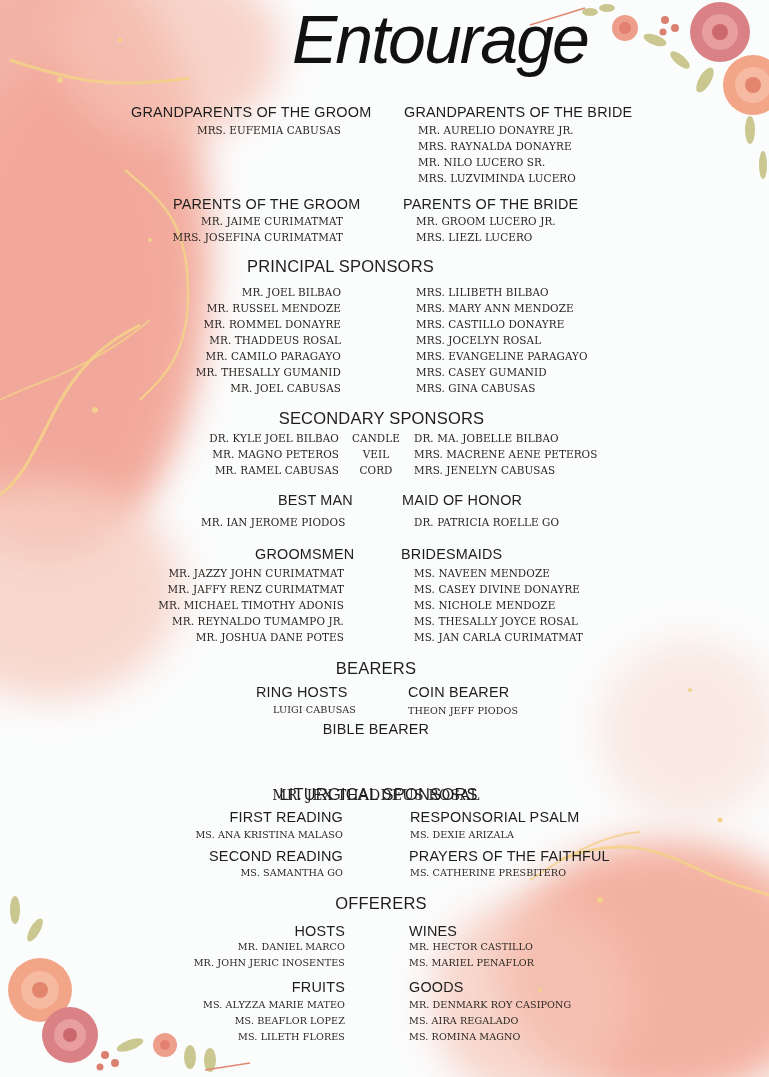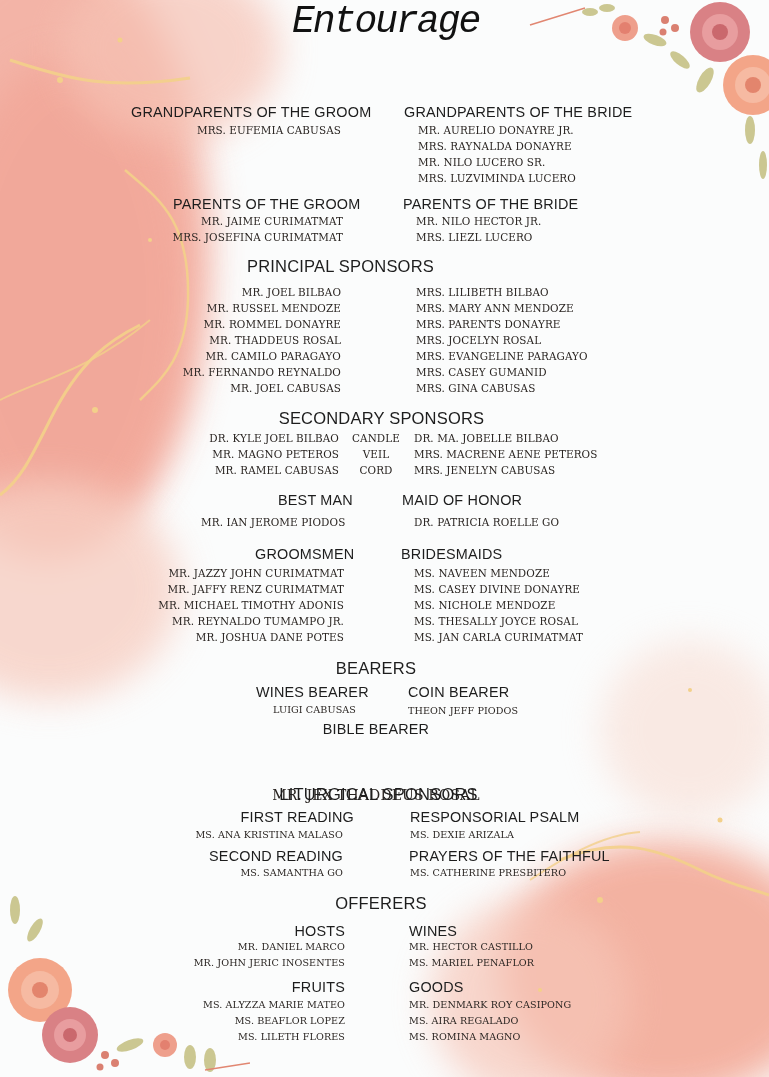--- a/index.html
+++ b/index.html
@@ -12,22 +12,22 @@
   .bg { position: absolute; inset: 0; pointer-events: none; overflow: hidden; }
   .blob { position: absolute; border-radius: 50%; filter: blur(18px); }
   .names { font-family: "DejaVu Serif", serif; font-size: 10.4px; letter-spacing: 0.1px; color: #2a2522; line-height: 16px; white-space: nowrap; }
   .hdr { font-family: "Liberation Sans", sans-serif; font-size: 14.4px; color: #1d1d1d; letter-spacing: 0.2px; white-space: nowrap; }
   .big { font-size: 16.5px; }
   .abs { position: absolute; }
   .r { text-align: right; }
   .c { text-align: center; }
   .title {
     position: absolute; left: 292px; top: 0px;
-    font-family: Liberation Mono, monospace; font-style: italic;
-    font-size: 38px; color: #111; letter-spacing: -2px;
+    font-family: Liberation Sans, sans-serif; font-style: italic;
+    font-size: 68px; color: #111; letter-spacing: -2px;
   }
 </style>
 </head>
 <body>
 
 <div class="bg">
   <div class="blob" style="left:-120px; top:-60px; width:330px; height:620px; background:#f3ad9e; opacity:0.9;"></div>
   <div class="blob" style="left:-60px; top:60px; width:250px; height:480px; background:#f1a091; opacity:0.55;"></div>
   <div class="blob" style="left:-80px; top:480px; width:260px; height:220px; background:#f7cfc3; opacity:0.8;"></div>
   <div class="blob" style="left:60px; top:-40px; width:220px; height:180px; background:#f6c2b4; opacity:0.7;"></div>
@@ -121,38 +121,38 @@
   <div>MRS. LUZVIMINDA LUCERO</div>
 </div>
 
 <div class="abs hdr" style="left:173px; top:196px;">PARENTS OF THE GROOM</div>
 <div class="abs hdr" style="left:403px; top:196px;">PARENTS OF THE BRIDE</div>
 <div class="abs names r" style="right:426px; top:213px;">
   <div>MR. JAIME CURIMATMAT</div>
   <div>MRS. JOSEFINA CURIMATMAT</div>
 </div>
 <div class="abs names" style="left:416px; top:213px;">
-  <div>MR. NILO HECTOR JR.</div>
+  <div>MR. GROOM LUCERO JR.</div>
   <div>MRS. LIEZL LUCERO</div>
 </div>
 
 <div class="abs hdr big c" style="left:0; width:681px; top:257px;">PRINCIPAL SPONSORS</div>
 <div class="abs names r" style="right:428px; top:284px;">
   <div>MR. JOEL BILBAO</div>
   <div>MR. RUSSEL MENDOZE</div>
   <div>MR. ROMMEL DONAYRE</div>
   <div>MR. THADDEUS ROSAL</div>
   <div>MR. CAMILO PARAGAYO</div>
-  <div>MR. FERNANDO REYNALDO</div>
+  <div>MR. THESALLY GUMANID</div>
   <div>MR. JOEL CABUSAS</div>
 </div>
 <div class="abs names" style="left:416px; top:284px;">
   <div>MRS. LILIBETH BILBAO</div>
   <div>MRS. MARY ANN MENDOZE</div>
-  <div>MRS. PARENTS DONAYRE</div>
+  <div>MRS. CASTILLO DONAYRE</div>
   <div>MRS. JOCELYN ROSAL</div>
   <div>MRS. EVANGELINE PARAGAYO</div>
   <div>MRS. CASEY GUMANID</div>
   <div>MRS. GINA CABUSAS</div>
 </div>
 
 <div class="abs hdr big c" style="left:0; width:763px; top:409px;">SECONDARY SPONSORS</div>
 <div class="abs names r" style="right:430px; top:430px;">
   <div>DR. KYLE JOEL BILBAO</div>
   <div>MR. MAGNO PETEROS</div>
@@ -185,29 +185,29 @@
 </div>
 <div class="abs names" style="left:414px; top:565px;">
   <div>MS. NAVEEN MENDOZE</div>
   <div>MS. CASEY DIVINE DONAYRE</div>
   <div>MS. NICHOLE MENDOZE</div>
   <div>MS. THESALLY JOYCE ROSAL</div>
   <div>MS. JAN CARLA CURIMATMAT</div>
 </div>
 
 <div class="abs hdr big c" style="left:0; width:752px; top:659px;">BEARERS</div>
-<div class="abs hdr" style="left:256px; top:684px;">WINES BEARER</div>
+<div class="abs hdr" style="left:256px; top:684px;">RING HOSTS</div>
 <div class="abs hdr" style="left:408px; top:684px;">COIN BEARER</div>
 <div class="abs names" style="left:261px; top:702px; font-size:9.6px;margin-left:12px;">LUIGI CABUSAS</div>
 <div class="abs names" style="left:408px; top:703px; font-size:9.6px;">THEON JEFF PIODOS</div>
 <div class="abs hdr c" style="left:0; width:752px; top:721px;">BIBLE BEARER</div>
 <div class="abs names c" style="left:0; width:752px; top:741px; font-size:14px;margin-top:46px;">MR. JEX THADDEUS ROSAL</div>
 
 <div class="abs hdr big c" style="left:0; width:757px; top:785px;">LITURGICAL SPONSORS</div>
-<div class="abs hdr r" style="right:415px; top:809px;">FIRST READING</div>
+<div class="abs hdr r" style="right:426px; top:809px;">FIRST READING</div>
 <div class="abs hdr" style="left:410px; top:809px;">RESPONSORIAL PSALM</div>
 <div class="abs names r" style="right:426px; top:827px; font-size:9.6px;">MS. ANA KRISTINA MALASO</div>
 <div class="abs names" style="left:410px; top:827px; font-size:9.6px;">MS. DEXIE ARIZALA</div>
 <div class="abs hdr r" style="right:426px; top:848px;">SECOND READING</div>
 <div class="abs hdr" style="left:409px; top:848px;">PRAYERS OF THE FAITHFUL</div>
 <div class="abs names r" style="right:426px; top:865px; font-size:9.6px;">MS. SAMANTHA GO</div>
 <div class="abs names" style="left:410px; top:865px; font-size:9.6px;">MS. CATHERINE PRESBITERO</div>
 
 <div class="abs hdr big c" style="left:0; width:762px; top:894px;">OFFERERS</div>
 <div class="abs hdr r" style="right:424px; top:923px;">HOSTS</div>

